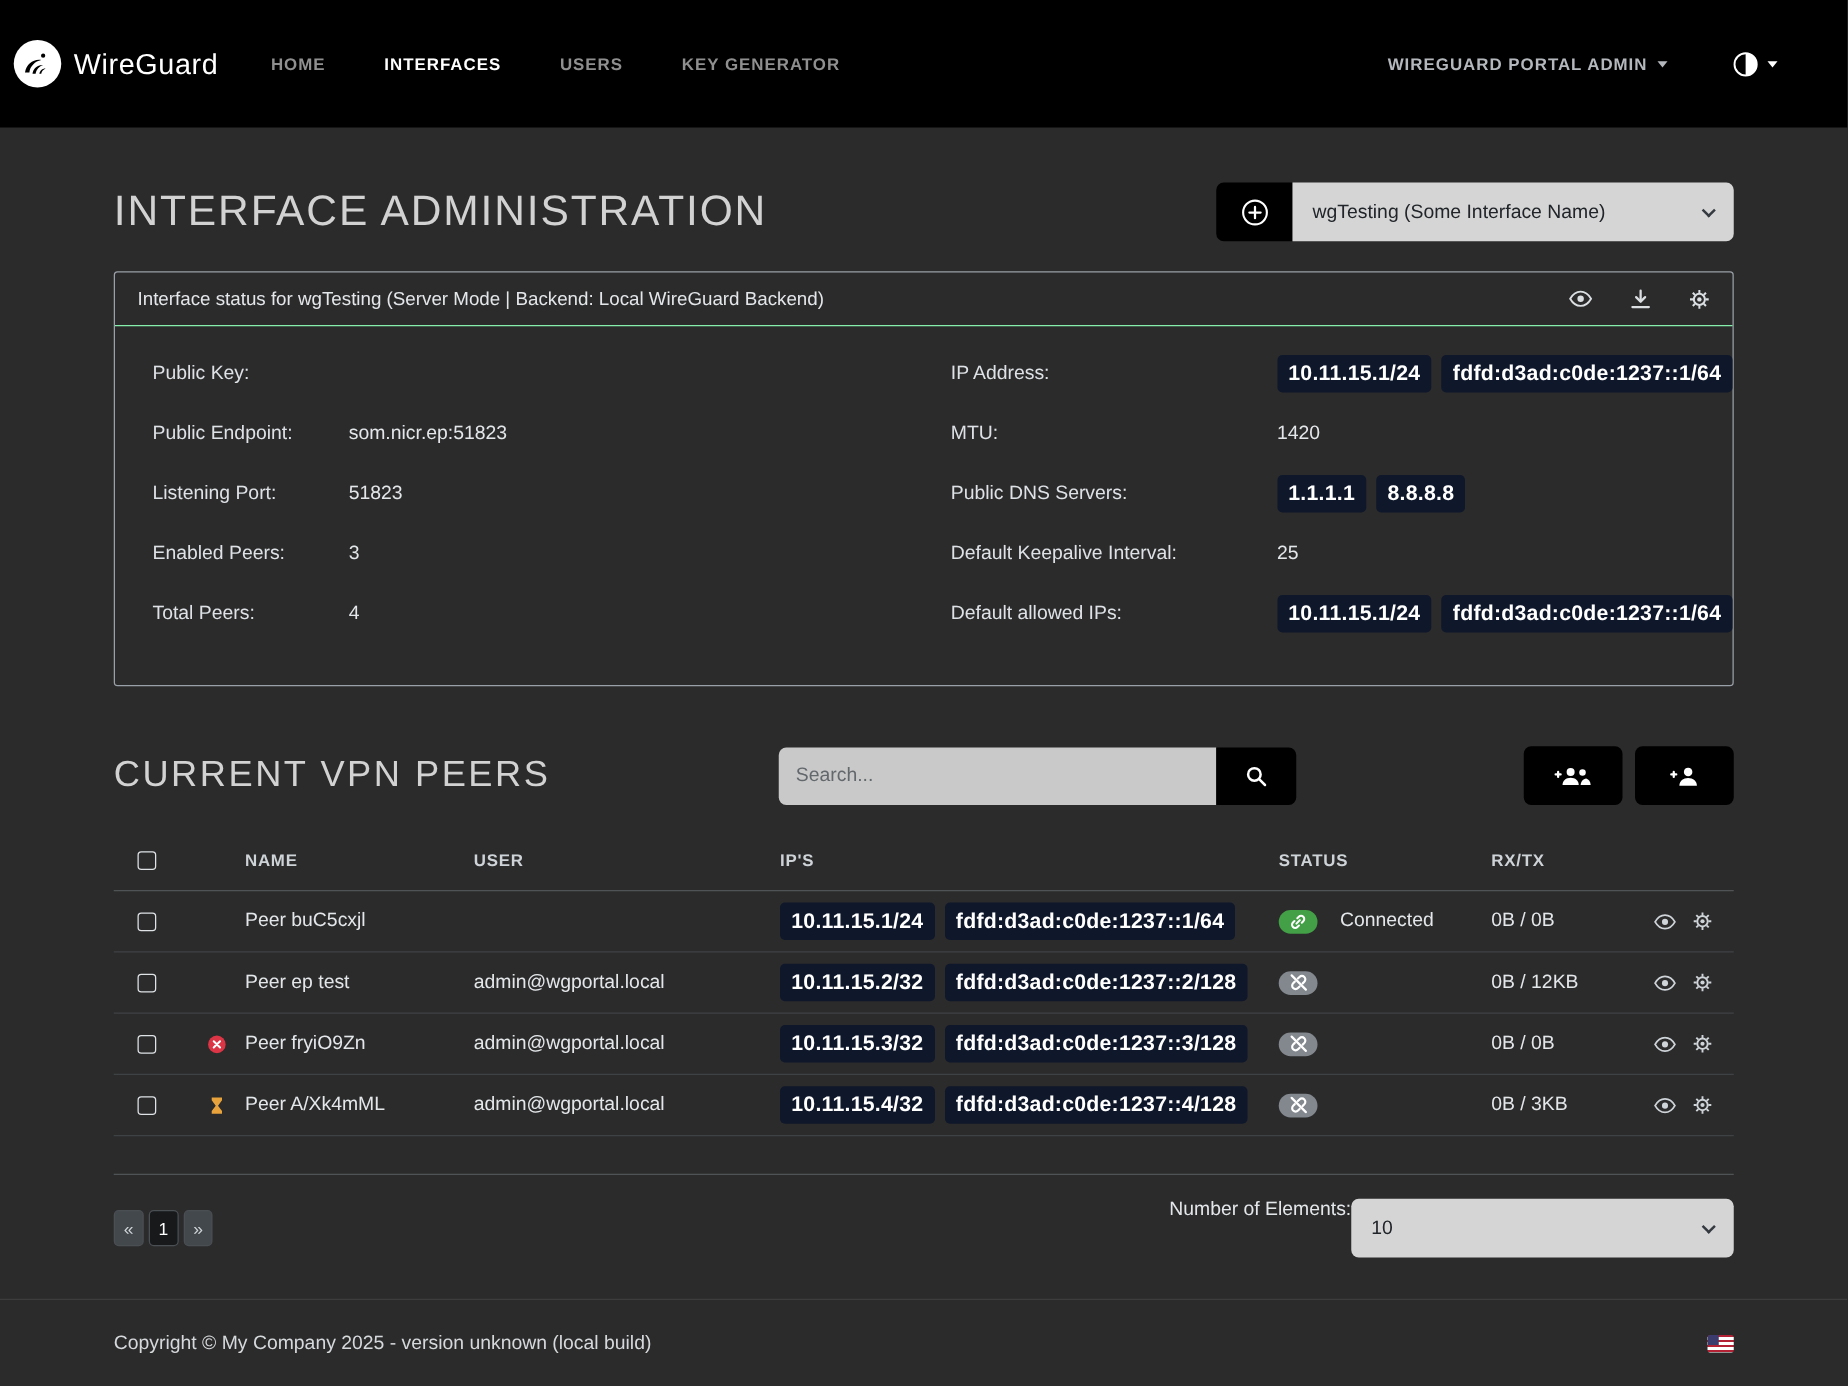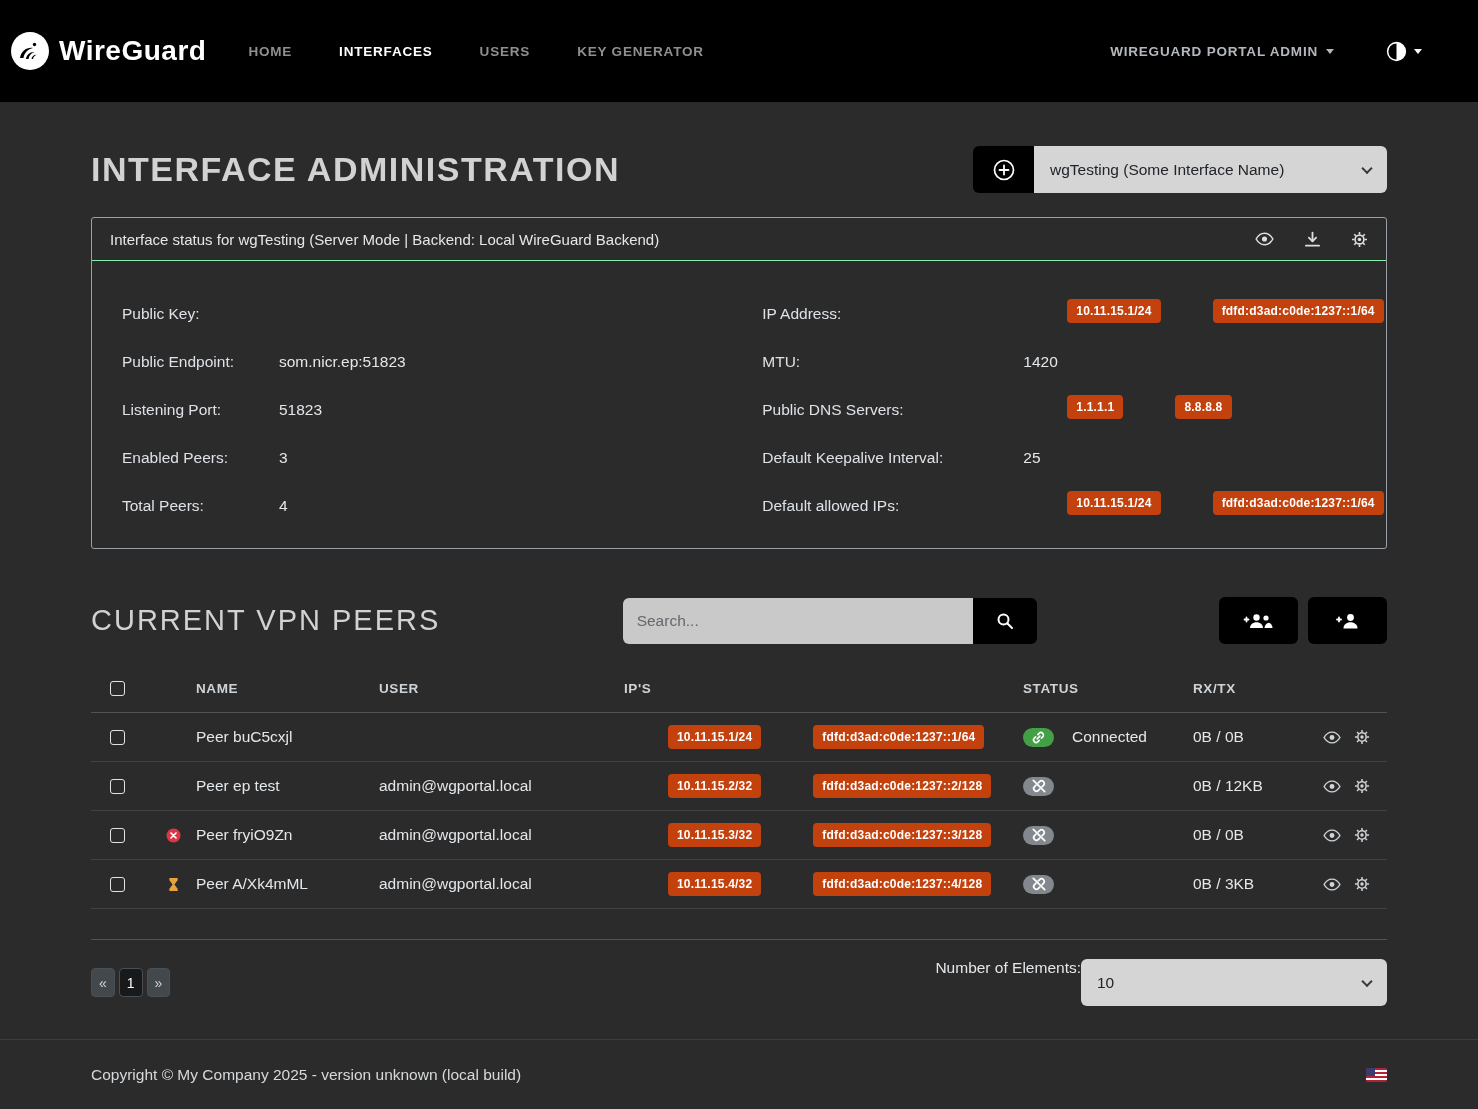--- a/index.html
+++ b/index.html
@@ -5,55 +5,55 @@
   * { margin:0; padding:0; box-sizing:border-box; }
   body {
     width:1478px; height:1109px; overflow:hidden;
     background:#2b2b2b; color:#dee2e6;
     font-family:"Liberation Sans", sans-serif;
     display:flex; flex-direction:column;
   }
   
   .navbar { height:102px; background:#000; display:flex; align-items:center; padding:0 56px 0 10px; flex:none; }
   .brand { display:flex; align-items:center; gap:9px; }
-  .brand-text { font-size:28px; font-weight:bold; color:#fff; letter-spacing:.5px; }
+  .brand-text { font-size:23px; font-weight:normal; color:#fff; letter-spacing:.5px; }
   .nav-list { display:flex; list-style:none; margin-left:42px; gap:47px; }
   .nav-item { font-size:13.5px; font-weight:bold; letter-spacing:.8px; color:#8f8f8f; cursor:pointer; }
   .nav-item.active { color:#fff; }
   .nav-right { margin-left:auto; display:flex; align-items:center; gap:52px; }
   .user-menu { font-size:13.5px; font-weight:bold; letter-spacing:.8px; color:#b4b8bc; display:flex; align-items:center; gap:8px; cursor:pointer; }
   .caret { width:0; height:0; border-left:4.5px solid transparent; border-right:4.5px solid transparent; border-top:5px solid #b4b8bc; }
   .theme-toggle { display:flex; align-items:center; gap:7px; cursor:pointer; }
   .theme-toggle .caret { border-top-color:#fff; }
 
   .container { padding:0 91px; flex:none; }
 
   
   .page-head { margin-top:44px; display:flex; justify-content:space-between; align-items:center; }
-  h1.page-title { font-size:34px; font-weight:700; letter-spacing:1.5px; color:#d2d2d2; }
+  h1.page-title { font-size:34px; font-weight:400; letter-spacing:1.5px; color:#d2d2d2; }
   .picker { display:flex; height:47px; }
   .sq-btn { width:61px; background:#000; border:none; border-radius:6px 0 0 6px; display:flex; align-items:center; justify-content:center; cursor:pointer; }
   .select { background:#d5d5d5; color:#212529; display:flex; align-items:center; font-size:15.5px; padding:0 40px 0 16px; position:relative; cursor:pointer; }
   .select.round-r { border-radius:0 6px 6px 0; width:353px; }
   .select.round { border-radius:6px; width:306px; height:47px; }
   .chev { position:absolute; right:16px; top:50%; width:8px; height:8px; border-right:2px solid #343a40; border-bottom:2px solid #343a40; transform:translateY(-70%) rotate(45deg); }
 
   
   .card { margin-top:24px; border:1px solid #99a0a7; border-radius:3px; }
   .card-header { height:43px; display:flex; align-items:center; padding:0 18px; border-bottom:1px solid #86efac; font-size:15px; color:#e4e7ea; }
   .card-actions { margin-left:auto; display:flex; gap:30px; align-items:center; }
   .icon-btn { background:none; border:none; cursor:pointer; display:flex; align-items:center; }
   .card-body { display:flex; padding:14px 0 33px; }
   .col-left { width:51.8%; padding-left:30px; }
   .col-right { flex:1; }
-  .status-row { height:48px; display:flex; align-items:flex-end; font-size:15.5px; }
+  .status-row { height:48px; display:flex; align-items:center; font-size:15.5px; }
   .col-left .s-label { width:157px; flex:none; }
   .col-right .s-label { width:261px; flex:none; }
   .s-value { display:flex; gap:8px; align-items:center; color:#e4e7ea; }
-  .badge { background:#c2410c; color:#fff; font-size:12px; font-weight:bold; padding:5px 9px; border-radius:4px; letter-spacing:.2px;margin-left:44px; }
+  .badge { background:#0f172a; color:#fff; font-size:17px; font-weight:bold; padding:5px 9px; border-radius:4px; letter-spacing:.2px; }
 
   
   .peers-head { margin-top:48px; display:flex; align-items:center; justify-content:space-between; }
   h2.peers-title { font-size:29px; font-weight:500; letter-spacing:2px; color:#d2d2d2; }
   .search-group { display:flex; height:46px; }
   .search-input { width:350px; border:none; background:#c9c9c9; border-radius:6px 0 0 6px; padding:0 14px; font-size:15.5px; color:#495057; font-family:inherit; outline:none; }
   .search-input::placeholder { color:#63686d; }
   .search-btn { width:64px; background:#000; border:none; border-radius:0 6px 6px 0; cursor:pointer; display:flex; align-items:center; justify-content:center; }
   .peer-btns { display:flex; gap:10px; }
   .add-btn { width:79px; height:47px; background:#000; border:none; border-radius:6px; cursor:pointer; display:flex; align-items:center; justify-content:center; }

